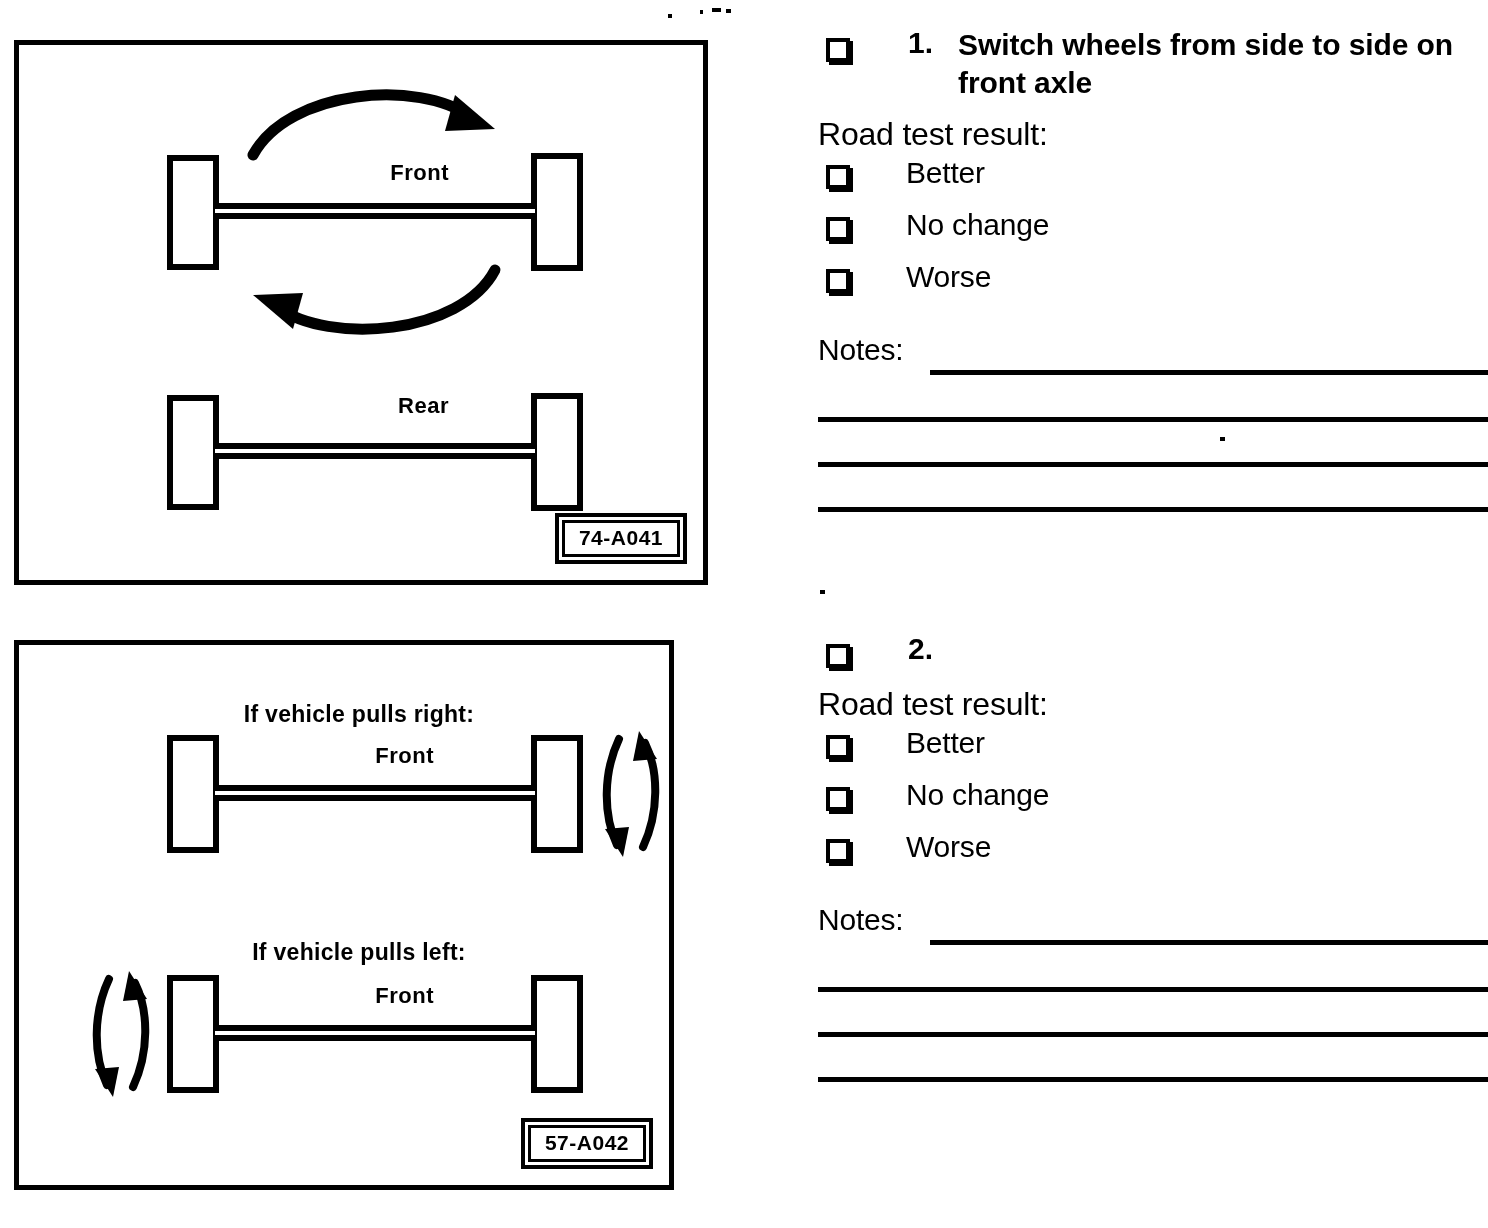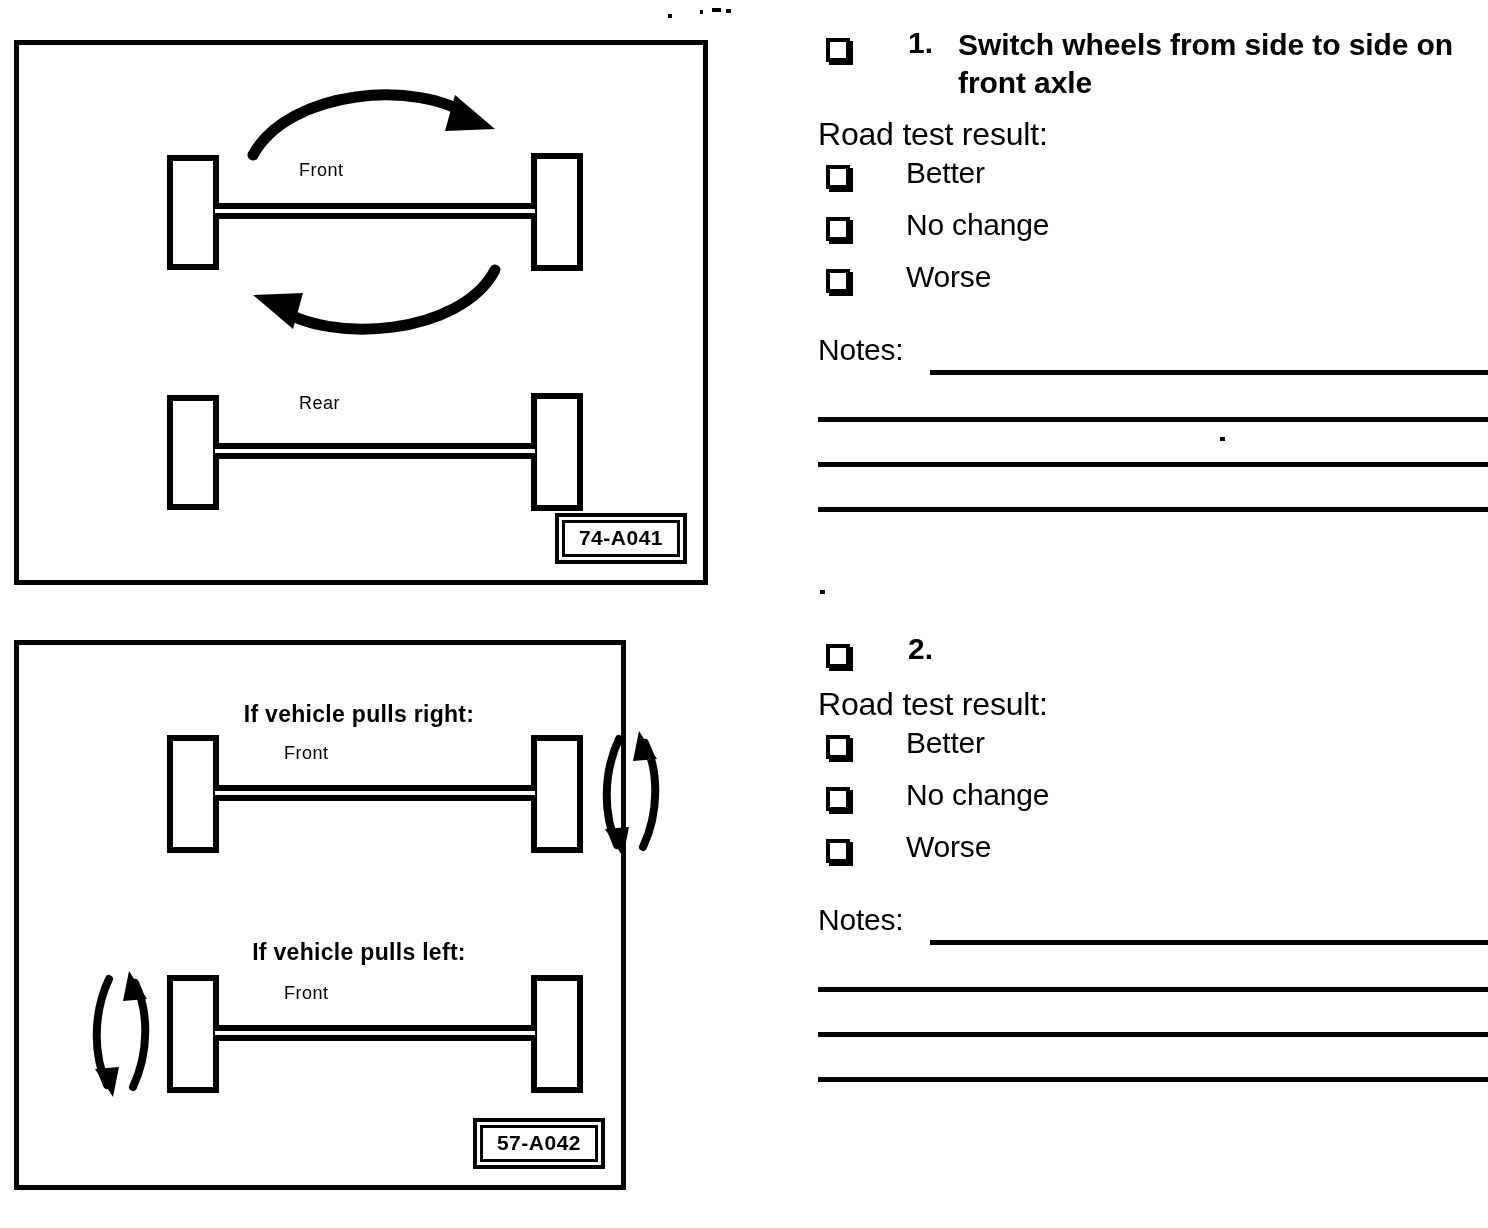--- a/index.html
+++ b/index.html
@@ -17,47 +17,47 @@
   
   .diagram-col{position:absolute;left:0;top:0;width:800px;height:1228px;}
 
   .panel{
     position:absolute;
     border:5px solid #000;
     background:#fff;
     box-sizing:border-box;
   }
   #panel-1{left:14px;top:40px;width:694px;height:545px;}
-  #panel-2{left:14px;top:640px;width:612px;height:550px;}
+  #panel-2{left:14px;top:640px;width:660px;height:550px;}
 
   .panel-inner{position:absolute;inset:0;}
 
   
   .axle-group{position:absolute;}
   .wheel{
     position:absolute;
     border:6px solid #000;
     background:#fff;
     box-sizing:border-box;
   }
   .axle-bar{
     position:absolute;
     border-top:6px solid #000;
     border-bottom:6px solid #000;
     background:#fff;
     box-sizing:border-box;
   }
   .axle-label{
     position:absolute;
-    font-weight:normal;
+    font-weight:bold;
     font-stretch:condensed;
     letter-spacing:0.5px;
     white-space:nowrap;
-    text-align:left;
-    font-size:18px;
+    text-align:right;
+    font-size:22px;
   }
   .section-head{
     position:absolute;
     font-weight:bold;
     font-stretch:condensed;
     letter-spacing:0.3px;
     white-space:nowrap;
     text-align:center;
     font-size:23px;
   }

